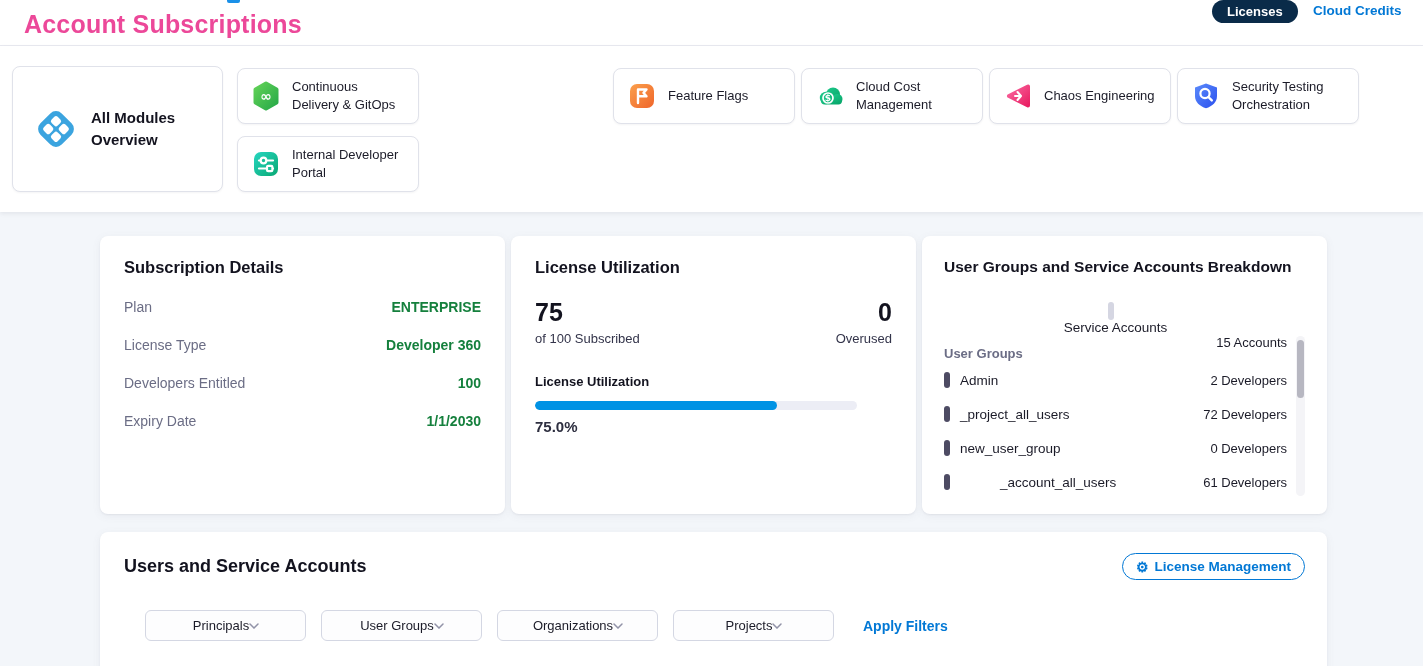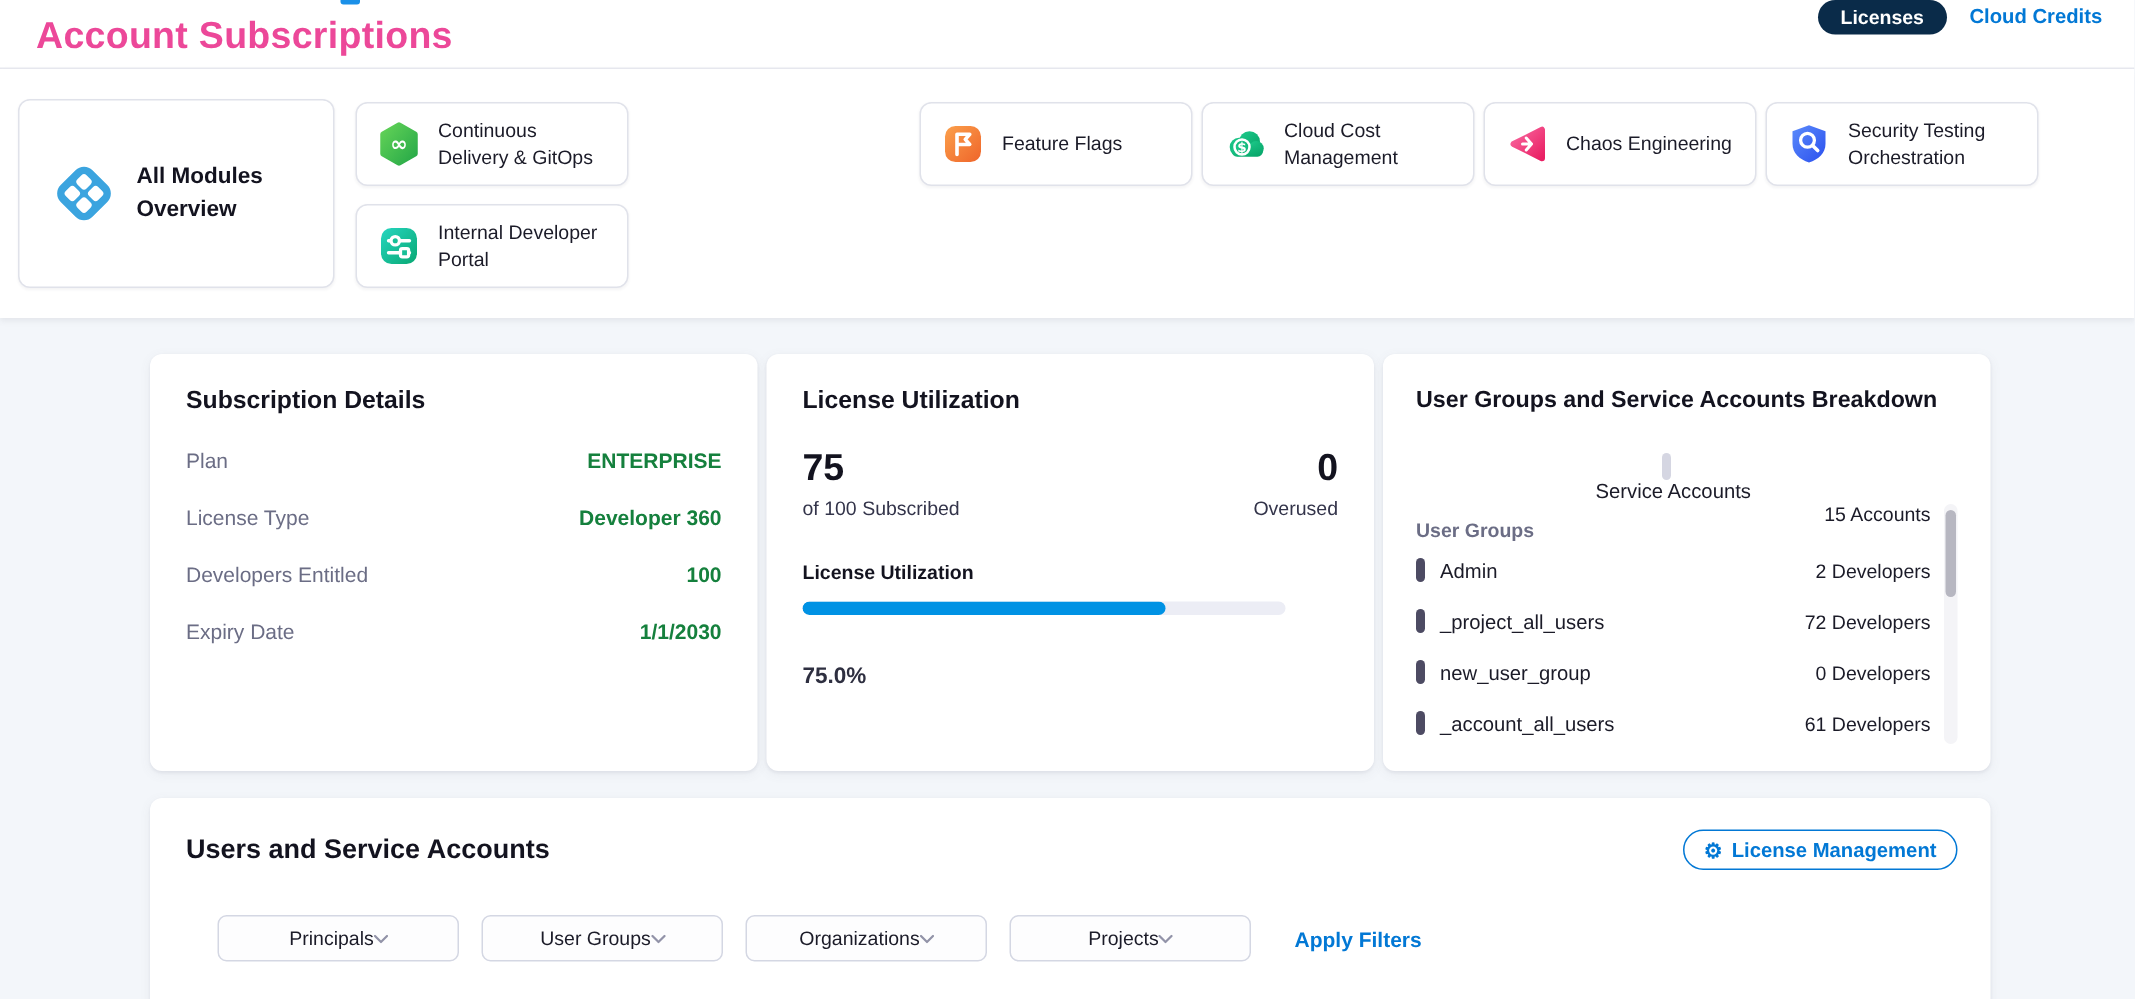--- a/index.html
+++ b/index.html
@@ -80,21 +80,21 @@
   .util-numbers { display:flex; justify-content:space-between; margin-top:22px; }
   .util-big { font-size:25px; font-weight:bold; color:#13131f; line-height:1.1; }
   .util-caption { font-size:13px; color:#33344a; margin-top:4px; }
   .util-right { text-align:right; }
   .util-bar-label { font-size:13px; font-weight:bold; color:#13131f; margin-top:28px; }
   .util-track {
     margin-top:12px; width:322px; height:9px; border-radius:5px; background:#ecedf5;
     overflow:hidden;
   }
   .util-fill { height:9px; border-radius:5px; background:#0092e4; width:0; }
-  .util-percent { margin-top:32px; font-size:15px; font-weight:bold; color:#2e2f40; }
+  .util-percent { margin-top:8px; font-size:15px; font-weight:bold; color:#2e2f40; }
   
   .brk-row {
     display:flex; align-items:center; margin-top:0;
     position:absolute; left:22px; right:40px; height:20px;
   }
   .brk-marker { width:6px; height:18px; border-radius:3px; margin-right:10px; flex:0 0 auto; }
   .marker-light { background:#d5d6e2; }
   .marker-dark  { background:#4d4b63; height:16px; }
   .brk-name { font-size:13.5px; color:#1b1b28; }
   .brk-value { margin-left:auto; font-size:13px; color:#1b1b28; }
@@ -311,21 +311,21 @@
   <div class="brk-row" style="top:168px;">
     <span class="brk-marker marker-dark"></span>
     <span class="brk-name">_project_all_users</span>
     <span class="brk-value">72 Developers</span>
   </div>
   <div class="brk-row" style="top:202px;">
     <span class="brk-marker marker-dark"></span>
     <span class="brk-name">new_user_group</span>
     <span class="brk-value">0 Developers</span>
   </div>
-  <div class="brk-row" style="top:236px;">
+  <div class="brk-row" style="top:236px;gap:40px;">
     <span class="brk-marker marker-dark"></span>
     <span class="brk-name">_account_all_users</span>
     <span class="brk-value">61 Developers</span>
   </div>
 
   <div class="brk-scroll-track">
     <div class="brk-scroll-thumb"></div>
   </div>
 </div>
 

